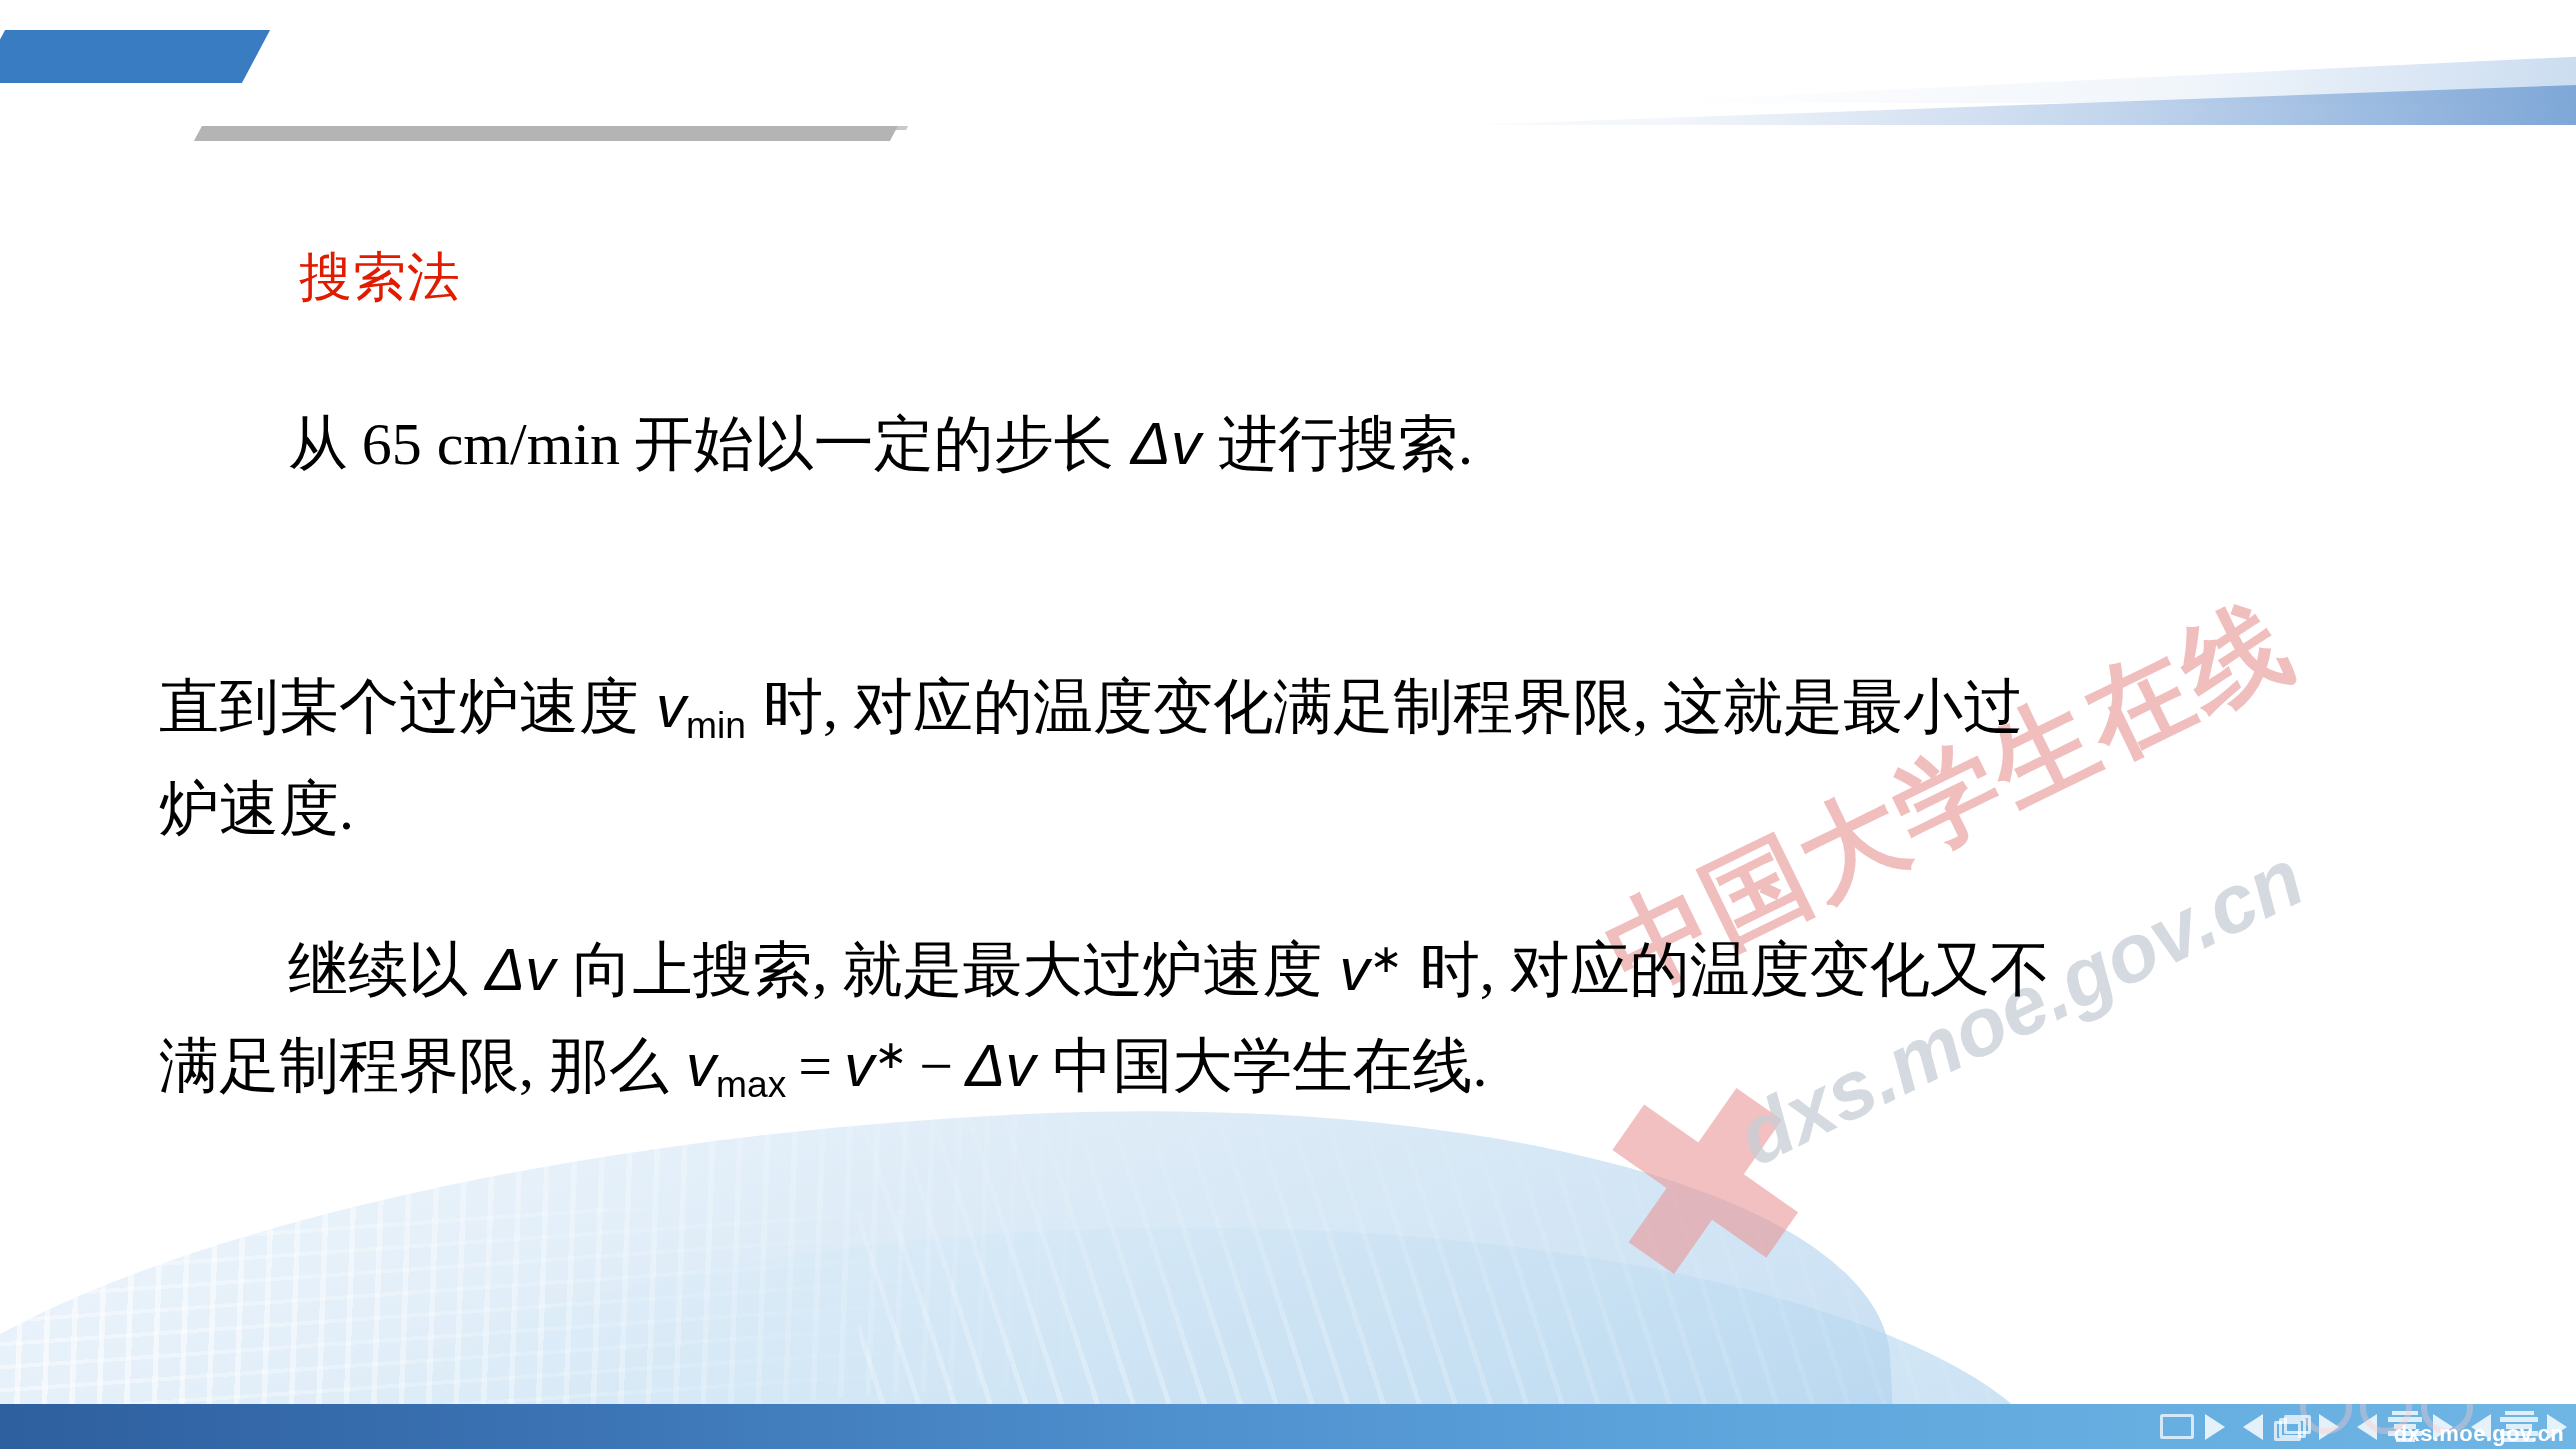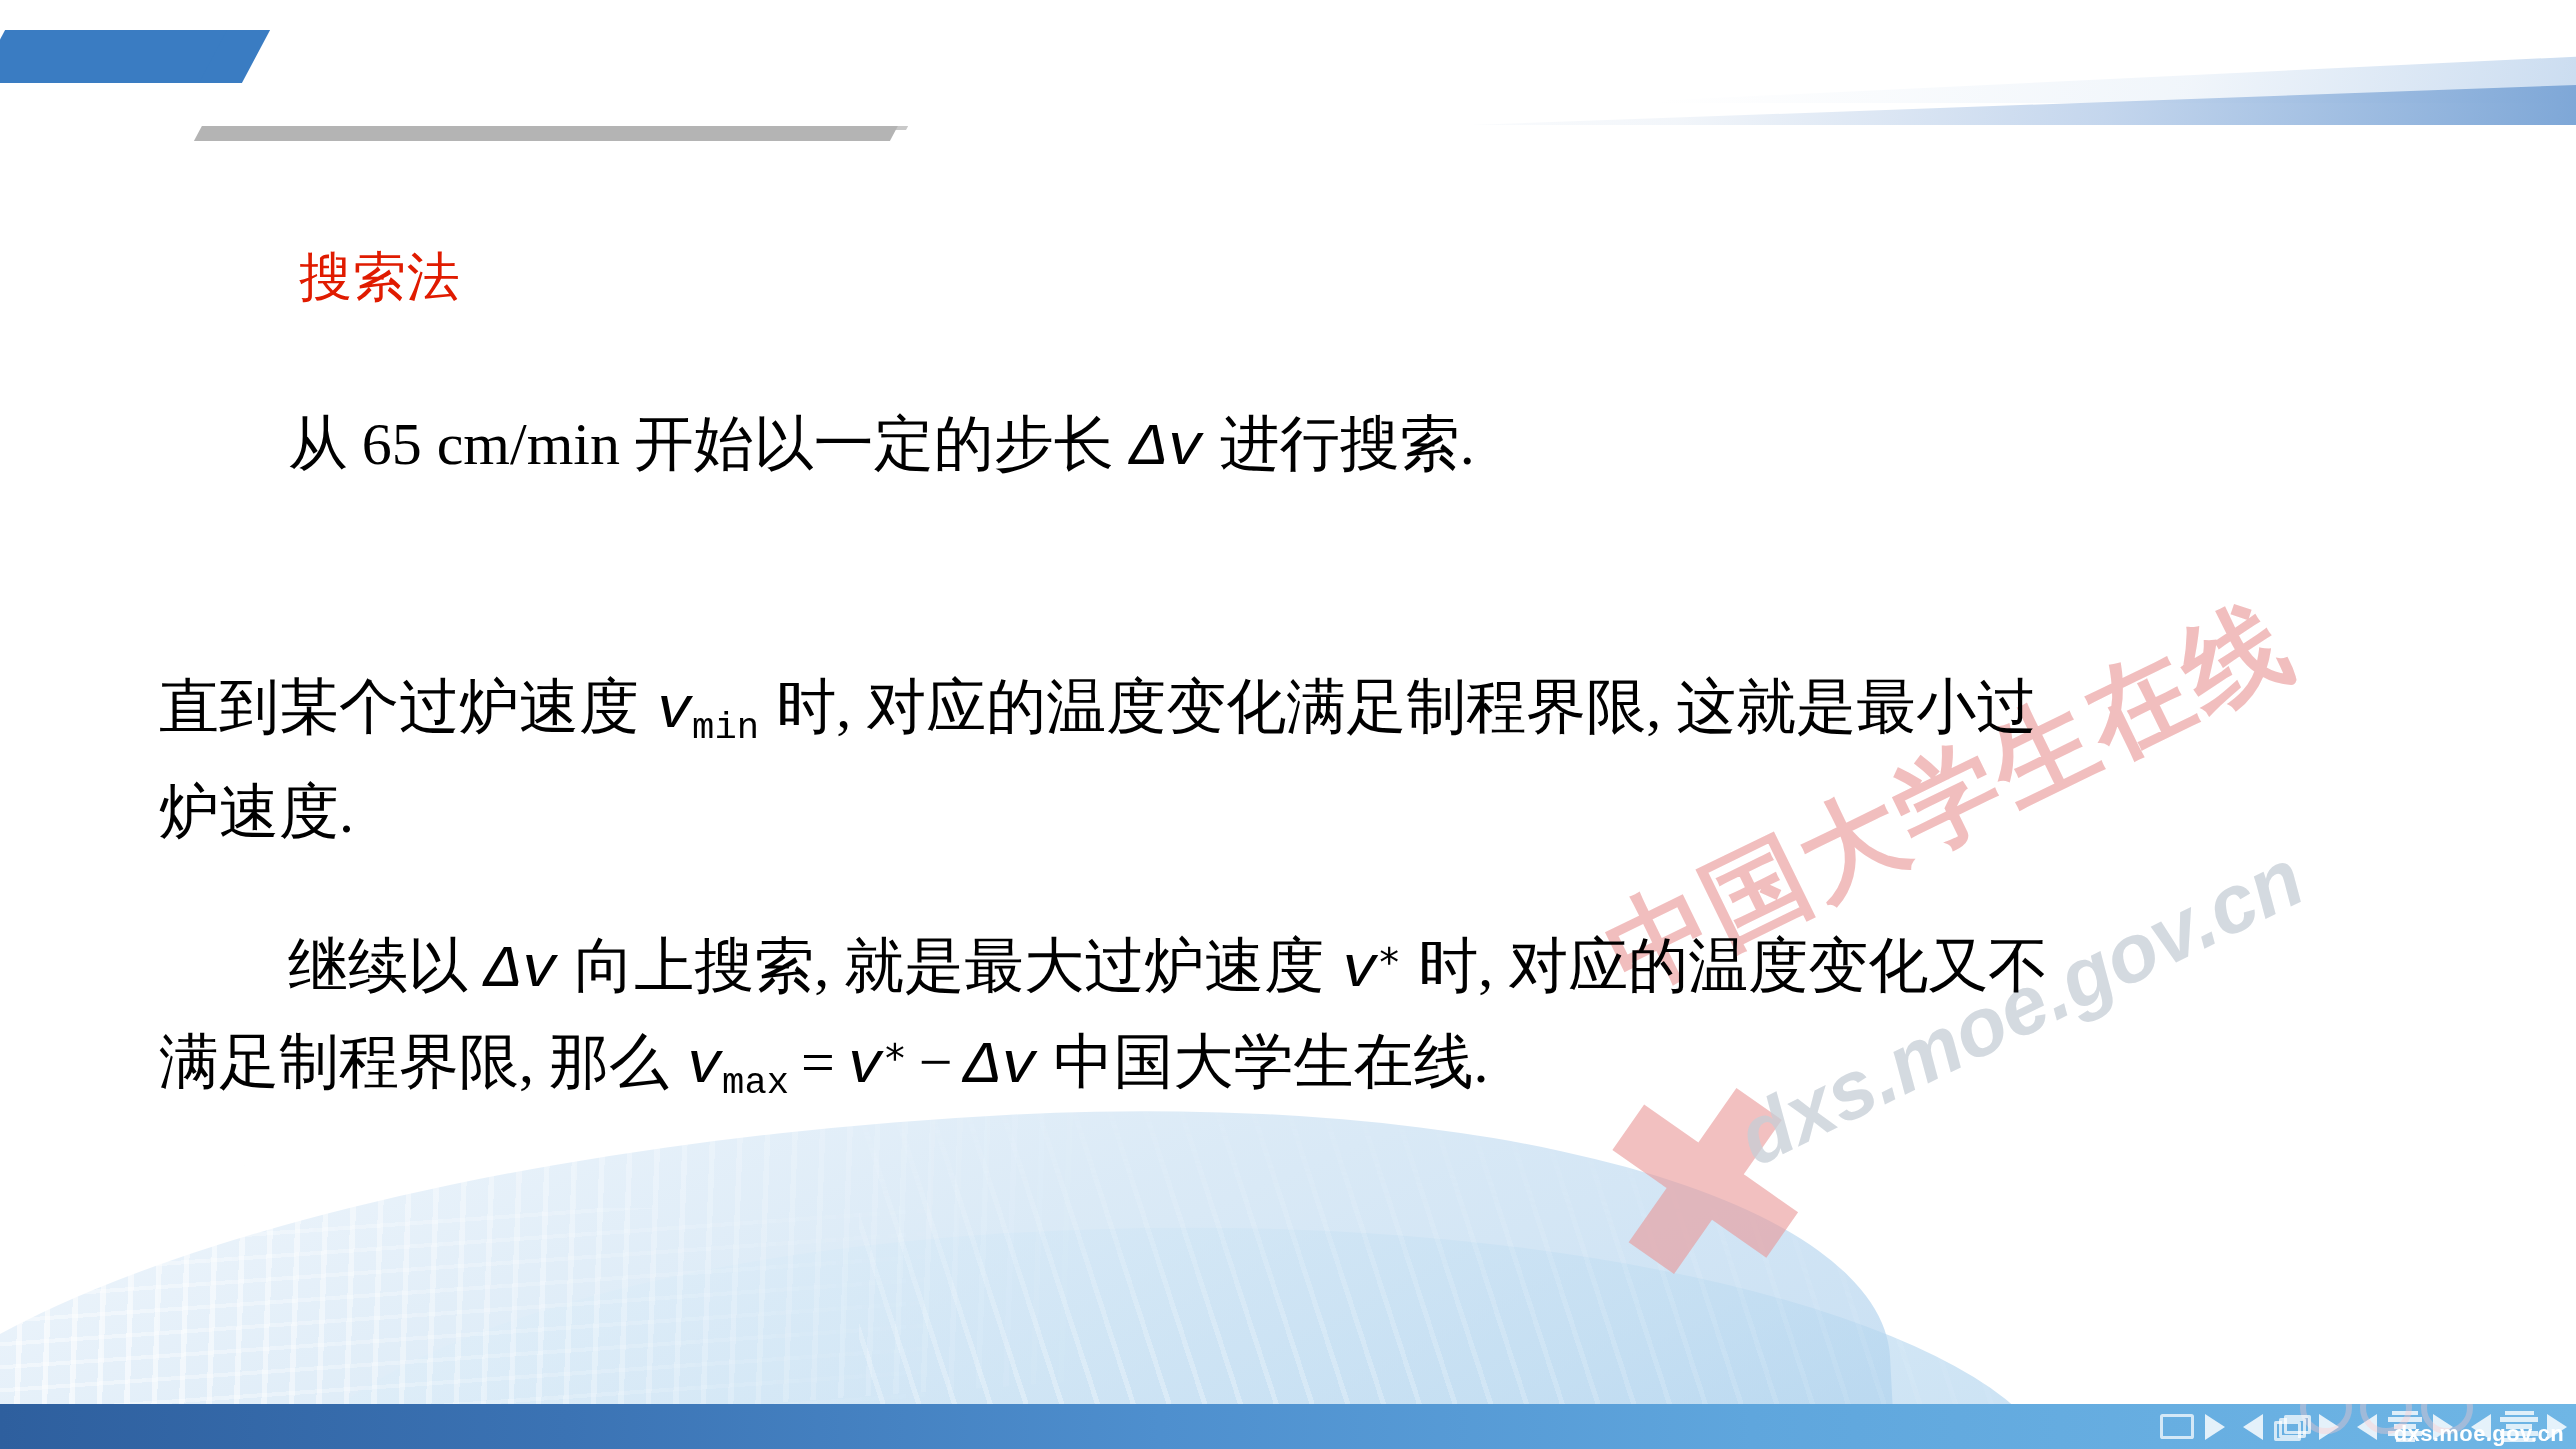--- a/index.html
+++ b/index.html
@@ -204,21 +204,21 @@
     line-height: 84px;
     color: #000000;
   }
   .para .ind { display: inline-block; width: 129px; }
   .p1 { top: 402px; }
   .p2 { top: 581px; }
   .p3 { top: 916px; }
 
   
   .mi {
-    font-family: Liberation Mono, monospace;
+    font-family: Liberation Sans, sans-serif;
     font-style: italic;
     padding: 0 3.4px;
     text-align: right;
   }
   .mup {
     font-family: "Liberation Serif", "DejaVu Serif", serif;
     font-style: normal;
   }
   .sub {
     font-size: 0.62em;

